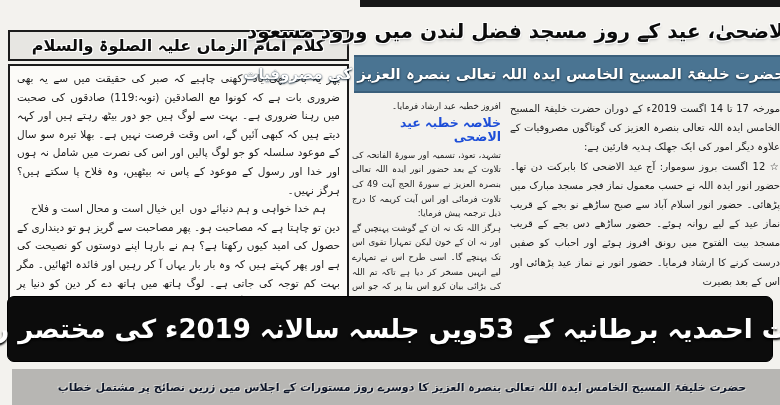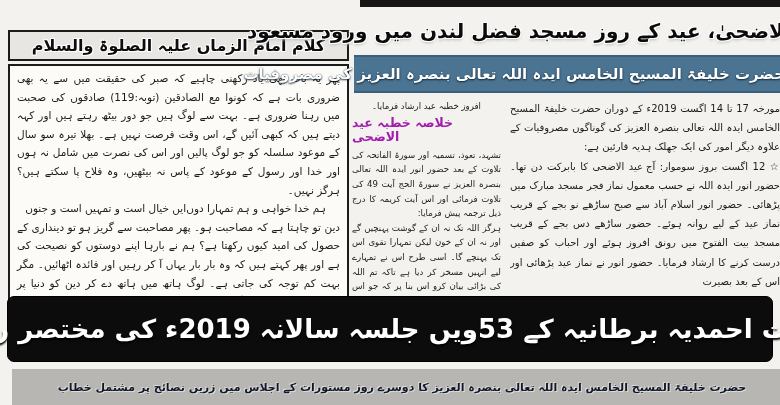--- a/index.html
+++ b/index.html
@@ -41,23 +41,23 @@
   }
   .cols{
     position:absolute;left:352px;top:99px;width:428px;height:193px;
     display:flex;gap:9px;overflow:hidden;
   }
   .col{overflow:hidden;text-align:justify;}
   .col-main{width:270px;font-size:10px;line-height:19.2px;}
   .col-side{width:149px;font-size:8.6px;line-height:14.6px;}
   .col p{margin:0;}
   .col-main .star-label{font-weight:400;}
-  .carryover{text-align:center;}
+  .carryover{text-align:right;}
   .side-heading{
-    text-align:left;font-weight:700;font-size:12.5px;margin:2px 0 3px 0;color:#a21caf;
+    text-align:right;font-weight:700;font-size:12.5px;margin:2px 0 3px 0;color:#1d4ed8;
   }
   
   .report-banner{
     position:absolute;left:7px;top:296px;width:766px;height:66px;
     background:#0c0c0c;border-radius:7px;box-sizing:border-box;border:1px solid #000;
     display:flex;align-items:center;justify-content:center;
     color:#fff;font-size:26px;font-weight:700;white-space:nowrap;
     text-shadow:0 2px 2px #000;
   }
   .gray-strip{
@@ -70,22 +70,22 @@
 </head>
 <body>
 
 <div class="page">
 
   <section class="kalam">
     <div class="kalam-header">کلام امام الزماں علیہ الصلوۃ والسلام</div>
     <div class="kalam-body">
       <p>پھر یہ بات بھی یاد رکھنی چاہیے کہ صبر کی حقیقت میں سے یہ بھی ضروری بات ہے کہ کونوا مع الصادقین (توبہ:119) صادقوں کی صحبت میں رہنا ضروری ہے۔ بہت سے لوگ ہیں جو دور بیٹھ رہتے ہیں اور کہہ دیتے ہیں کہ کبھی آئیں گے، اس وقت فرصت نہیں ہے۔ بھلا تیرہ سو سال کے موعود سلسلہ کو جو لوگ پالیں اور اس کی نصرت میں شامل نہ ہوں اور خدا اور رسول کے موعود کے پاس نہ بیٹھیں، وہ فلاح پا سکتے ہیں؟ ہرگز نہیں۔</p>
       <div class="couplet">
-        <span>ہم خدا خواہی و ہم تمہارا دوں</span>
-        <span>ایں خیال است و تمہیں است و جنوں</span>
+        <span>ہم خدا خواہی و ہم دنیائے دوں</span>
+        <span>ایں خیال است و محال است و فلاح</span>
       </div>
       <p><span>دین تو چاہتا ہے کہ مصاحبت ہو۔ پھر مصاحبت سے گریز ہو تو دینداری کے حصول کی امید کیوں رکھتا ہے؟ ہم نے بارہا اپنے دوستوں کو نصیحت کی ہے اور پھر کہتے ہیں کہ وہ بار بار یہاں آ کر رہیں اور فائدہ اٹھائیں۔ مگر بہت کم توجہ کی جاتی ہے۔ لوگ ہاتھ میں ہاتھ دے کر دین کو دنیا پر مقدم کر لیتے ہیں، مگر اس کی پروا کچھ نہیں کرتے۔ یاد رکھو قبریں آوازیں دے رہی</span> </p>
     </div>
   </section>
 
   <div class="top-black-bar"></div>
   <div class="headline">خطبہ عیدالاضحیٰ، عید کے روز مسجد فضل لندن میں ورود مسعود</div>
   <div class="teal-bar">امیر المومنین حضرت خلیفۃ المسیح الخامس ایدہ اللہ تعالی بنصرہ العزیز کی مصروفیات</div>
 
   <div class="cols">

